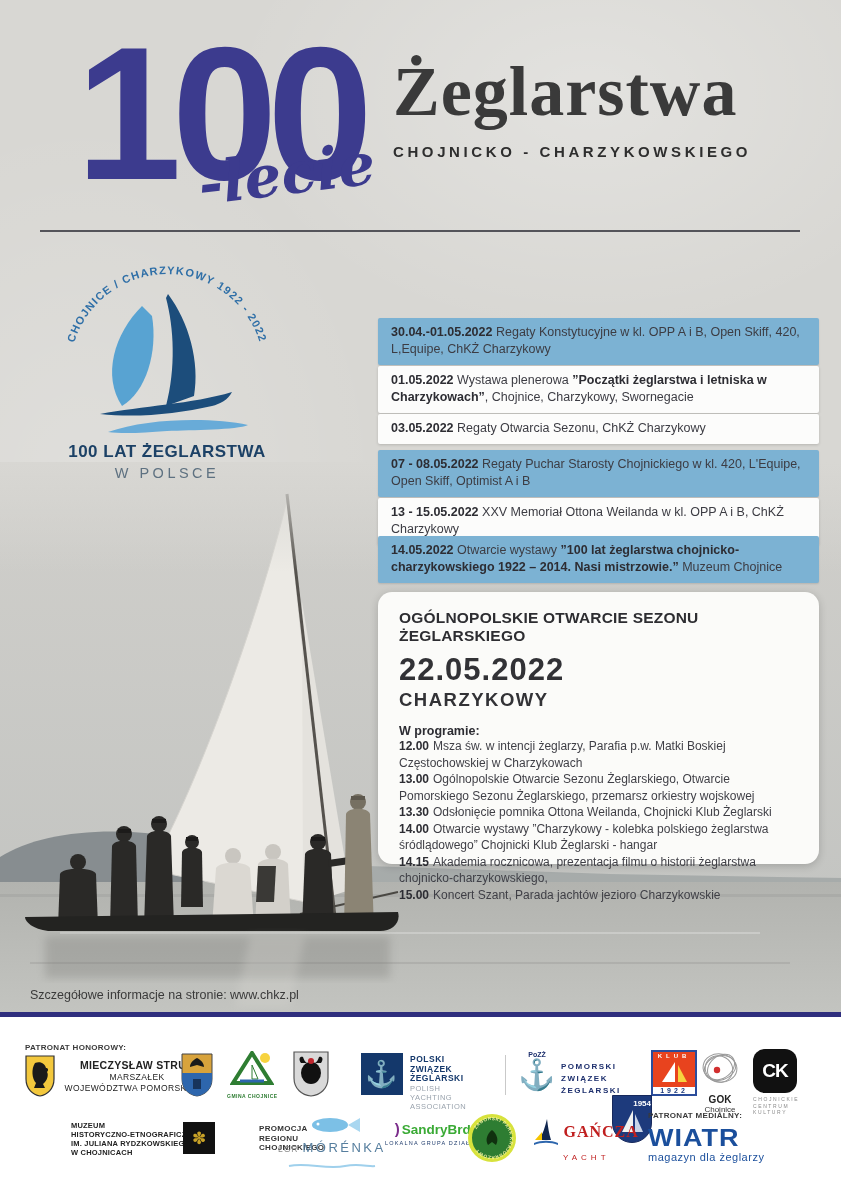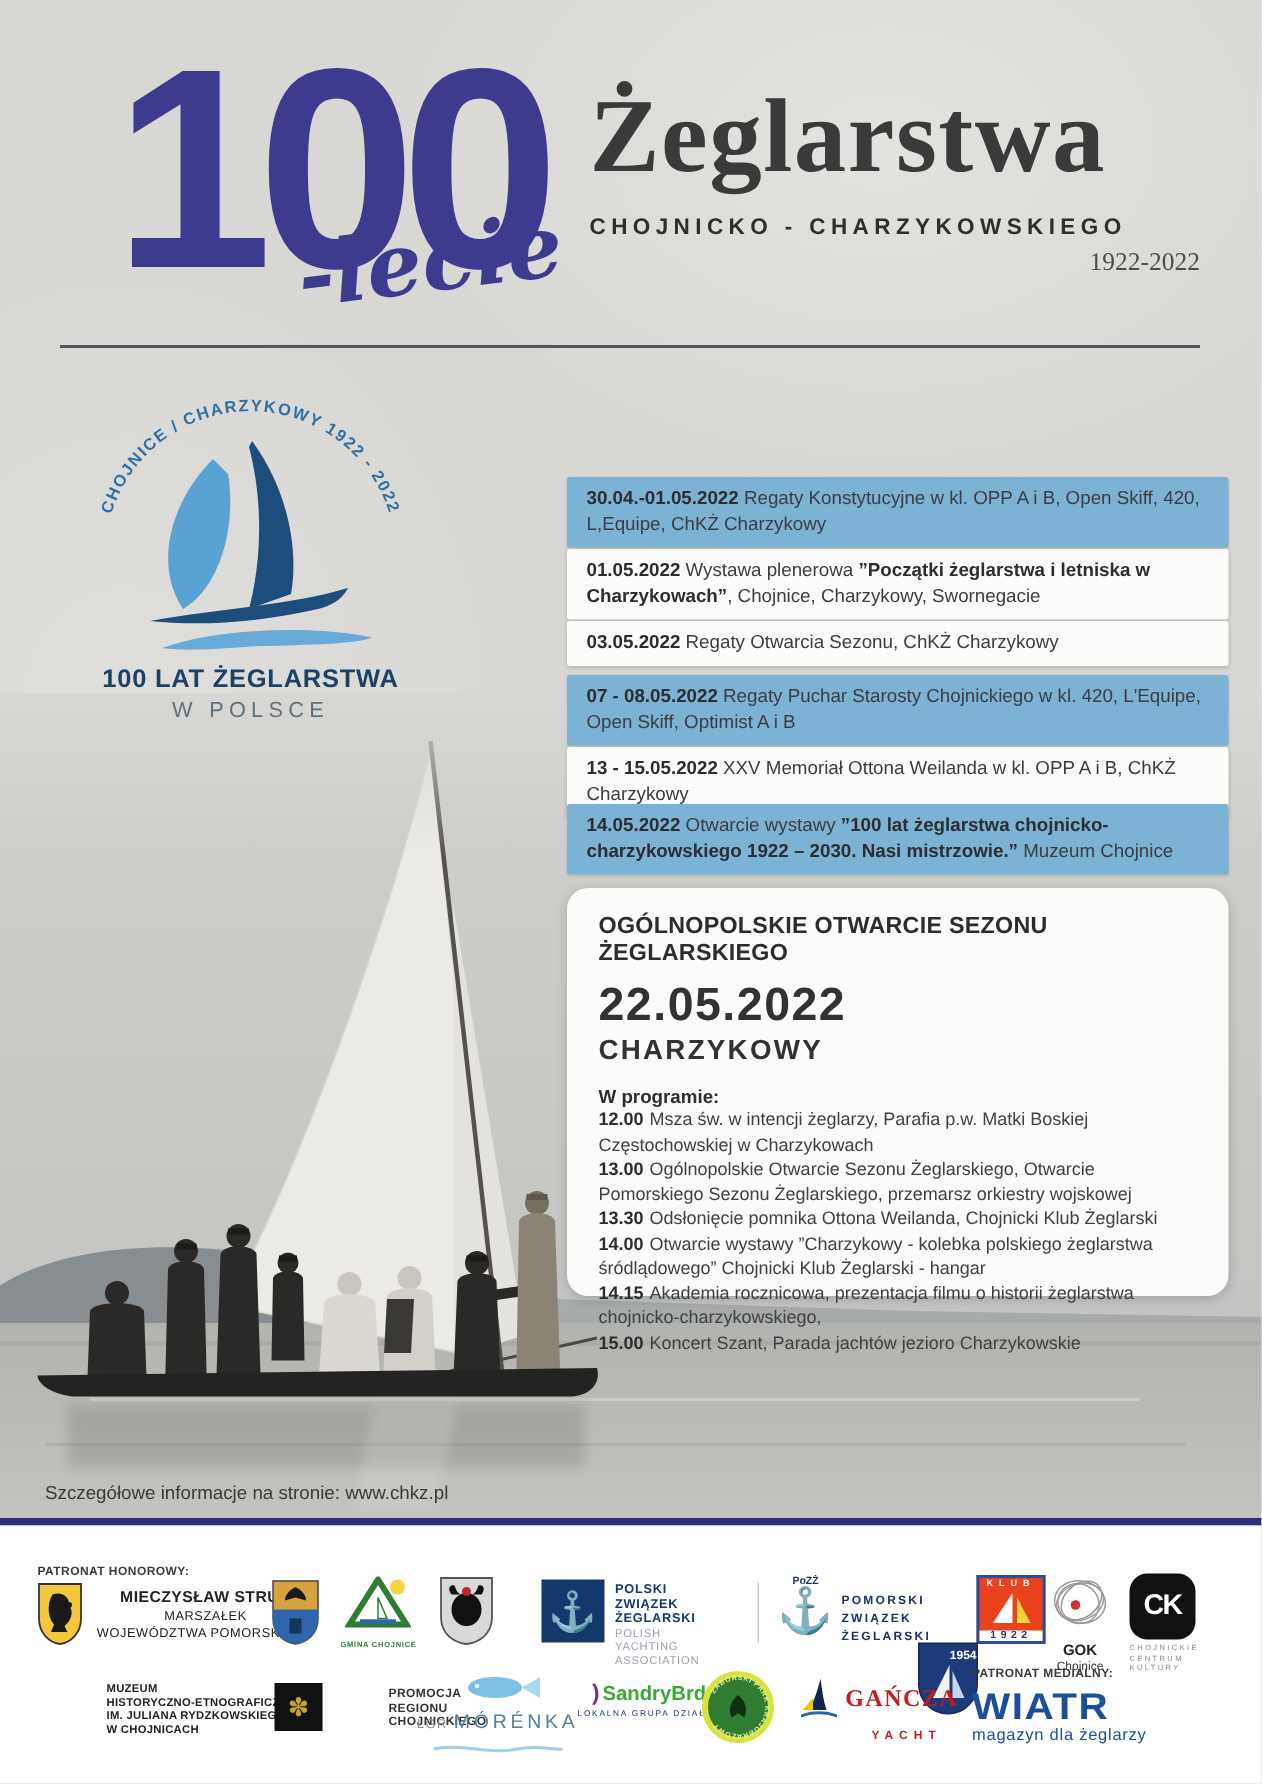--- a/index.html
+++ b/index.html
@@ -80,35 +80,34 @@
   .morenka{text-align:center;}
   .morenka .row{white-space:nowrap;}
   .morenka .lgr{font-size:8.5px;color:#8a8a8a;letter-spacing:1px;margin-right:4px;}
   .morenka .nm{font-size:13px;color:#567e9e;letter-spacing:2.5px;font-weight:400;}
   .sandry{text-align:center;}
   .sandry .nm{font-size:13.5px;font-weight:700;color:#3aaa35;}
   .sandry .fl{color:#7b2d8b;font-weight:700;font-size:15px;margin-right:2px;}
   .sandry .sub{font-size:5.5px;color:#1d3a6b;letter-spacing:1.2px;margin-top:2px;}
   .gancza{white-space:nowrap;}
   .gancza .nm{font-family:"Liberation Serif",serif;font-size:16px;font-weight:700;color:#c01f1f;letter-spacing:1px;}
-  .gancza .sub{font-size:8px;font-weight:700;color:#c01f1f;letter-spacing:4px;margin-left:20px;}
+  .gancza .sub{font-size:8px;font-weight:400;color:#c01f1f;letter-spacing:4px;margin-left:2px;}
   .wiatr .nm{font-size:27px;font-weight:800;color:#1b4f9c;letter-spacing:1px;line-height:26px;transform:scaleY(.92);}
   .wiatr .sub{font-size:11px;color:#1b4f9c;margin-top:0px;letter-spacing:.5px;}
 </style>
 </head>
 <body>
 
 <div id="poster">
 
   <div class="num100">100</div>
   <div class="lecie">-lecie</div>
   <div class="titleblock">
     <div class="title-main">Żeglarstwa</div>
     <div class="title-sub">CHOJNICKO - CHARZYKOWSKIEGO</div>
-    <div class="title-years">1922-2022</div>
   </div>
   <div class="divider"></div>
 
   <div class="clublogo">
     <svg width="250" height="172" viewBox="0 0 250 172">
       <defs>
           <path id="arcP" d="M 38,150 A 97,97 0 1 1 212,150" fill="none"></path>
         </defs>
       <text font-size="11" font-weight="700" fill="#2f6fa7" letter-spacing="1.2" font-family="Liberation Sans, sans-serif">
         <textPath href="#arcP" startOffset="50%" text-anchor="middle">CHOJNICE / CHARZYKOWY 1922 - 2022</textPath>
@@ -184,21 +183,21 @@
     <rect x="45" y="474" width="345" height="42" fill="#6f706c" opacity=".28" filter="url(#blur4)"></rect>
     <polygon points="250,474 305,474 290,545 235,545" fill="#d8d7d2" opacity=".30" filter="url(#blur4)"></polygon>
     <rect x="0" y="0" width="841" height="110" fill="url(#fade)"></rect>
   </svg>
 
   <div class="stripe blue" style="top:318px"><span class="ev-date">30.04.-01.05.2022</span><span> Regaty Konstytucyjne w kl. OPP A i B, Open Skiff, 420, L,Equipe, ChKŻ Charzykowy</span><span class="ev-bold"></span><span></span></div>
   <div class="stripe white" style="top:366px"><span class="ev-date">01.05.2022</span><span> Wystawa plenerowa </span><span class="ev-bold">”Początki żeglarstwa i letniska w Charzykowach”</span><span>, Chojnice, Charzykowy, Swornegacie</span></div>
   <div class="stripe white" style="top:414px"><span class="ev-date">03.05.2022</span><span> Regaty Otwarcia Sezonu, ChKŻ Charzykowy</span><span class="ev-bold"></span><span></span></div>
   <div class="stripe blue" style="top:450px"><span class="ev-date">07 - 08.05.2022</span><span> Regaty Puchar Starosty Chojnickiego w kl. 420, L'Equipe, Open Skiff, Optimist A i B</span><span class="ev-bold"></span><span></span></div>
   <div class="stripe white" style="top:498px"><span class="ev-date">13 - 15.05.2022</span><span> XXV Memoriał Ottona Weilanda w kl. OPP A i B, ChKŻ Charzykowy</span><span class="ev-bold"></span><span></span></div>
-  <div class="stripe blue" style="top:536px"><span class="ev-date">14.05.2022</span><span> Otwarcie wystawy </span><span class="ev-bold">”100 lat żeglarstwa chojnicko-charzykowskiego 1922 – 2030. Nasi mistrzowie.”</span><span> Muzeum Chojnice</span></div>
+  <div class="stripe blue" style="top:536px"><span class="ev-date">14.05.2022</span><span> Otwarcie wystawy </span><span class="ev-bold">”100 lat żeglarstwa chojnicko-charzykowskiego 1922 – 2014. Nasi mistrzowie.”</span><span> Muzeum Chojnice</span></div>
 
   <div class="mainbox">
     <div class="mb-title">OGÓLNOPOLSKIE OTWARCIE SEZONU ŻEGLARSKIEGO</div>
     <div class="mb-date">22.05.2022</div>
     <div class="mb-place">CHARZYKOWY</div>
     <div class="mb-proglabel">W programie:</div>
     <div class="prog">
       <div class="prog-line"><b>12.00</b><span>Msza św. w intencji żeglarzy, Parafia p.w. Matki Boskiej Częstochowskiej w Charzykowach</span></div>
       <div class="prog-line"><b>13.00</b><span>Ogólnopolskie Otwarcie Sezonu Żeglarskiego, Otwarcie Pomorskiego Sezonu Żeglarskiego, przemarsz orkiestry wojskowej</span></div>
       <div class="prog-line"><b>13.30</b><span>Odsłonięcie pomnika Ottona Weilanda, Chojnicki Klub Żeglarski</span></div>

